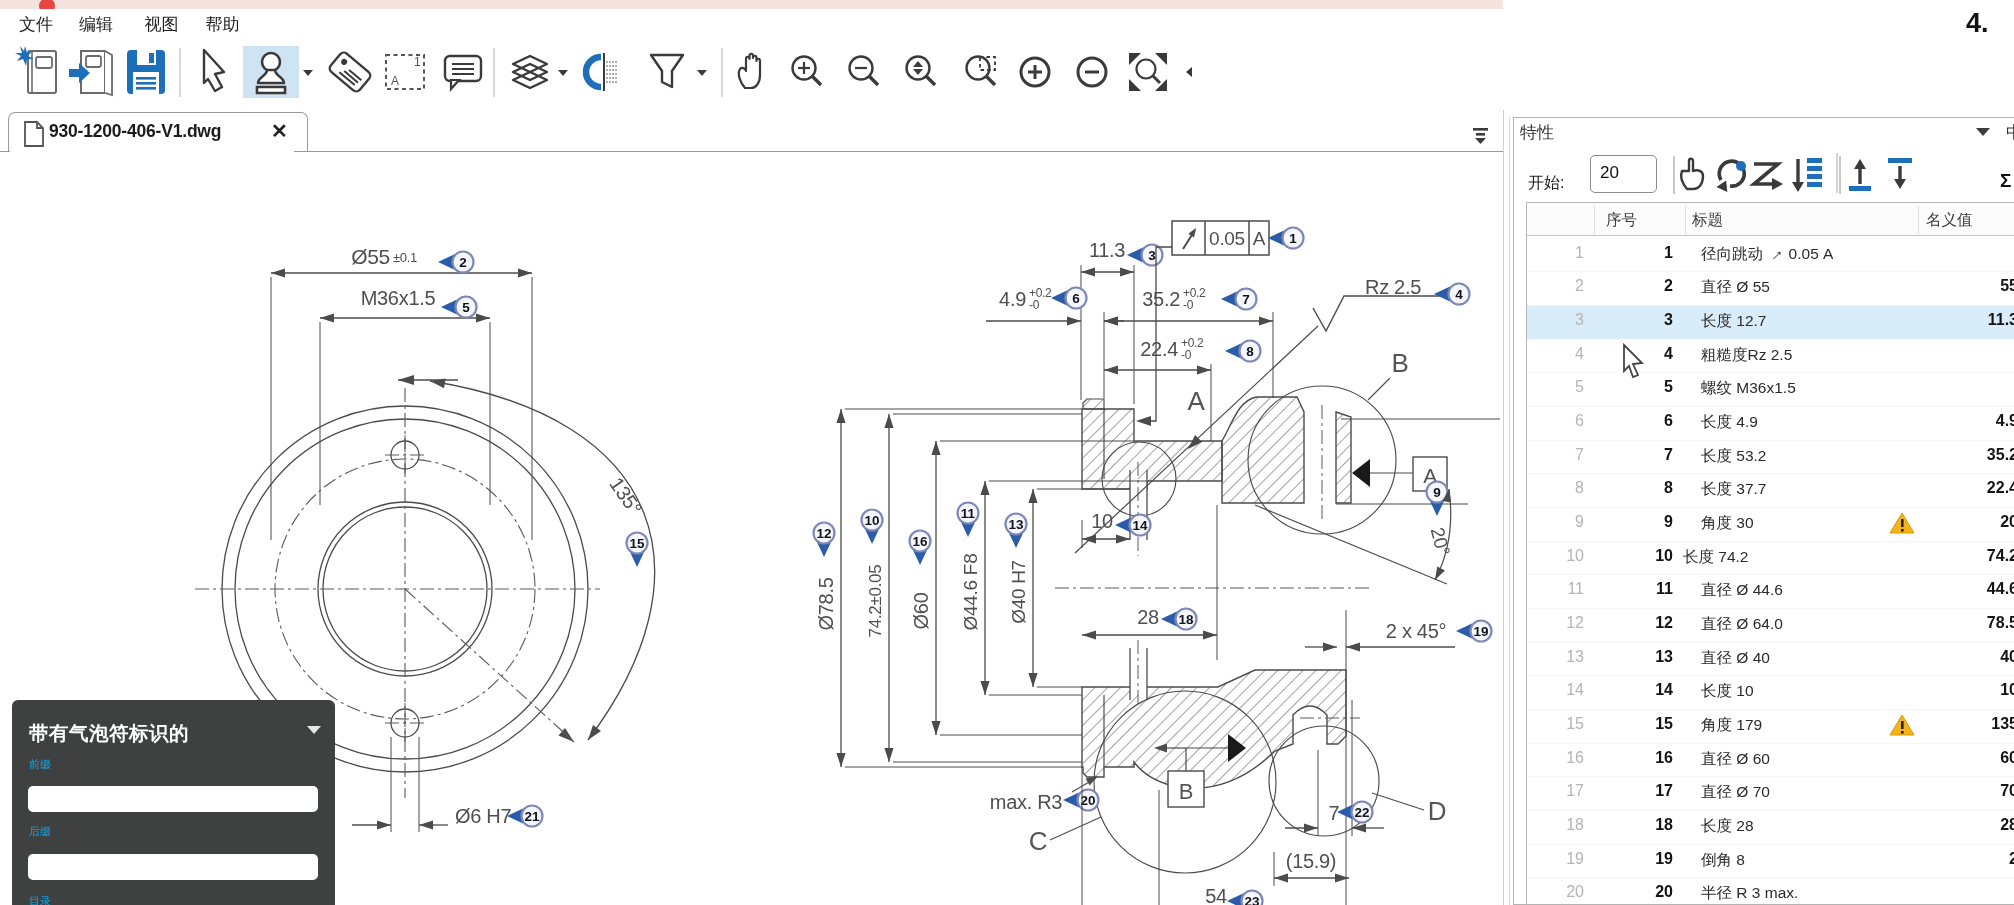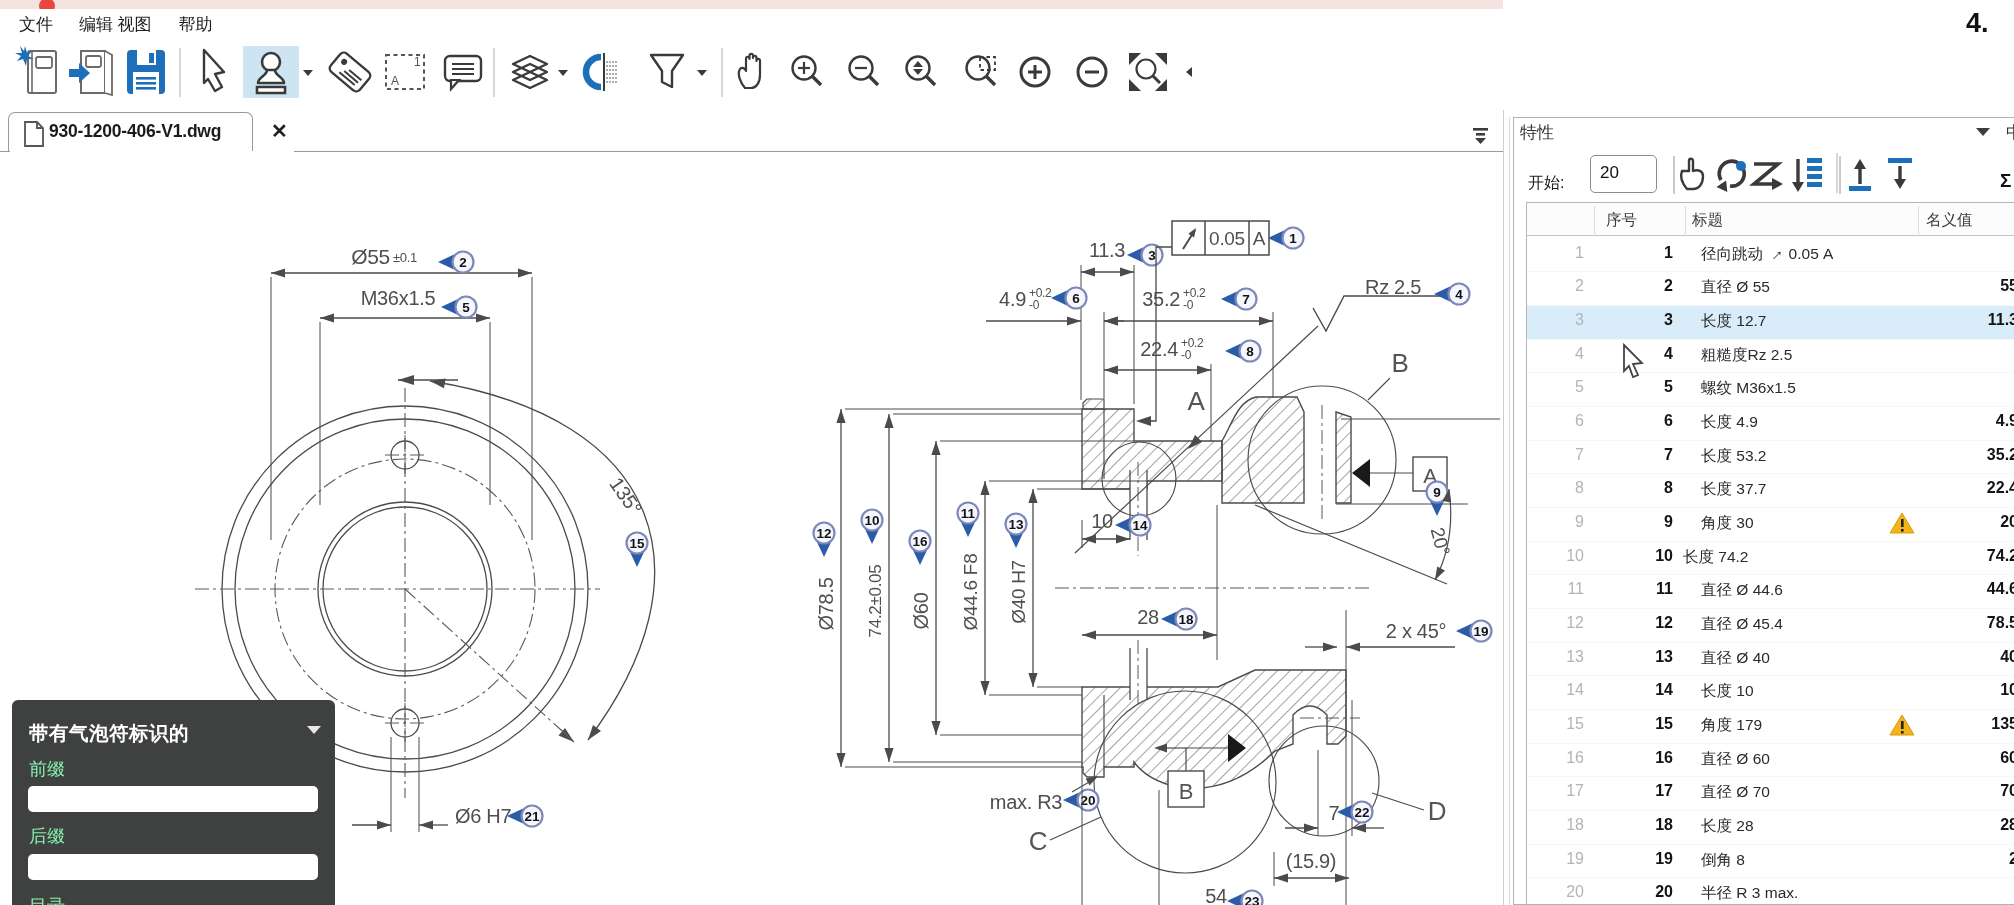--- a/index.html
+++ b/index.html
@@ -3,48 +3,48 @@
 <style>
 *{margin:0;padding:0;box-sizing:border-box}
 html,body{width:2014px;height:905px;overflow:hidden;background:#fff;
   font-family:"Liberation Sans",sans-serif;position:relative}
 .abs{position:absolute}
 #topstrip{left:0;top:0;width:1503px;height:9px;background:#f5e3e0}
 #reddot{left:39px;top:-2px;width:16px;height:16px;border-radius:50%;background:#e8473f}
 #menubar{left:0;top:9px;width:1503px;height:30px;background:#fff}
 #menubar span{display:inline-block;font-size:17px;color:#1f1f1f;margin-top:4px}
 #tabbar{left:0;top:110px;width:1503px;height:42px;background:#fff}
-#tab{left:8px;top:2px;width:245px;height:41px;background:#fff;border:1.6px solid #9a9a9a;border-bottom:none;border-radius:7px 7px 0 0}
+#tab{left:8px;top:2px;width:300px;height:41px;background:#fff;border:1.6px solid #9a9a9a;border-bottom:none;border-radius:7px 7px 0 0}
 #tabline{left:0px;top:151px;width:1503px;height:1.6px;background:#9a9a9a}
 #tabname{left:40px;top:8px;font-size:17.5px;font-weight:bold;color:#1b1b1b;letter-spacing:-0.2px}
 #tabx{left:262px;top:6px;font-size:20px;font-weight:bold;color:#222}
 #leftedge{left:4px;top:152px;width:1px;height:753px;background:#c9c9c9}
 #panel{left:1513px;top:117px;width:501px;height:788px;background:#fff;border:1.4px solid #b3b3b3;border-right:none}
 #paneltitle{left:6px;top:3px;font-size:17px;color:#333}
 #rsep{left:1503px;top:110px;width:1px;height:795px;background:#cfcfcf}
 #rsep2{left:1509px;top:117px;width:1px;height:788px;background:#dadada}
 .rowgray{color:#b4b4b4;font-size:16px;text-align:right;position:absolute;width:60px}
 .rownum{color:#141414;font-size:16px;font-weight:bold;text-align:right;position:absolute;width:60px}
 .rowtitle{color:#2a2a2a;font-size:15.5px;position:absolute;white-space:nowrap}
 .rowval{color:#141414;font-size:16px;font-weight:bold;position:absolute;text-align:right;width:120px}
 #hl3{left:13px;width:488px;height:34px;background:#d9ecf9}
 #darkpanel{left:12px;top:700px;width:323px;height:205px;background:#3f4040;border-radius:6px 6px 0 0;color:#fff}
-#darkpanel .lab{font-size:18px;color:#86efac;position:absolute;left:17px}
+#darkpanel .lab{font-size:11px;color:#0ea5e9;position:absolute;left:17px}
 #darkpanel input{position:absolute;left:16px;width:290px;height:26px;border-radius:5px;border:none;background:#fff}
 #dptitle{position:absolute;left:17px;top:20px;font-size:19.5px;font-weight:bold;letter-spacing:0.5px}
 #dparrow{position:absolute;left:295px;top:26px;width:0;height:0;border-left:7px solid transparent;border-right:7px solid transparent;border-top:8px solid #e8e8e8}
 #fourdot{left:1966px;top:8px;font-size:27px;font-weight:bold;color:#111}
 #hdr{position:absolute;color:#3a3a3a;font-size:15.5px;font-weight:normal}
 </style></head>
 <body>
 <div class="abs" id="topstrip"></div>
 <div class="abs" id="reddot"></div>
 <div class="abs" id="menubar">
  <span style="margin-left:19px">文件</span><span style="margin-left:26px">编辑</span>
- <span style="">视图</span><span style="margin-left:27px">帮助</span>
+ <span style="margin-left:27px">视图</span><span style="margin-left:27px">帮助</span>
 </div>
 <svg class="abs" style="left:0;top:40px" width="1210" height="66" viewBox="0 40 1210 66" fill="none">
     <line x1="180" y1="48" x2="180" y2="97" stroke="#cfcfcf" stroke-width="1.6"></line>
     <line x1="494" y1="48" x2="494" y2="97" stroke="#cfcfcf" stroke-width="1.6"></line>
     <line x1="722" y1="48" x2="722" y2="97" stroke="#cfcfcf" stroke-width="1.6"></line>
     <g transform="translate(41,72)">
       <rect x="-13" y="-21" width="28" height="42" rx="2" fill="#fff" stroke="#6b6b6b" stroke-width="2"></rect>
 <line x1="-9" y1="-21" x2="-9" y2="21" stroke="#6b6b6b" stroke-width="1.6"></line>
 <rect x="-5" y="-15" width="16" height="11" rx="2" fill="#fff" stroke="#6b6b6b" stroke-width="1.8"></rect>
 <g fill="#1d6fba">
@@ -585,21 +585,21 @@
     <div class="rowtitle" style="left:169px;top:429px">长度 74.2</div>
     <div class="rowval" style="left:384px;top:429px">74.2</div>
     <div class="abs" style="left:14px;top:456px;width:487px;height:1px;background:#f6f6f6"></div>
     <div class="rowgray" style="left:10px;top:462px">11</div>
     <div class="rownum" style="left:99px;top:462px">11</div>
     <div class="rowtitle" style="left:187px;top:462px">直径 Ø 44.6</div>
     <div class="rowval" style="left:384px;top:462px">44.6</div>
     <div class="abs" style="left:14px;top:490px;width:487px;height:1px;background:#f6f6f6"></div>
     <div class="rowgray" style="left:10px;top:496px">12</div>
     <div class="rownum" style="left:99px;top:496px">12</div>
-    <div class="rowtitle" style="left:187px;top:496px">直径 Ø 45.4</div>
+    <div class="rowtitle" style="left:187px;top:496px">直径 Ø 64.0</div>
     <div class="rowval" style="left:384px;top:496px">78.5</div>
     <div class="abs" style="left:14px;top:524px;width:487px;height:1px;background:#f6f6f6"></div>
     <div class="rowgray" style="left:10px;top:530px">13</div>
     <div class="rownum" style="left:99px;top:530px">13</div>
     <div class="rowtitle" style="left:187px;top:530px">直径 Ø 40</div>
     <div class="rowval" style="left:384px;top:530px">40</div>
     <div class="abs" style="left:14px;top:557px;width:487px;height:1px;background:#f6f6f6"></div>
     <div class="rowgray" style="left:10px;top:563px">14</div>
     <div class="rownum" style="left:99px;top:563px">14</div>
     <div class="rowtitle" style="left:187px;top:563px">长度 10</div>

